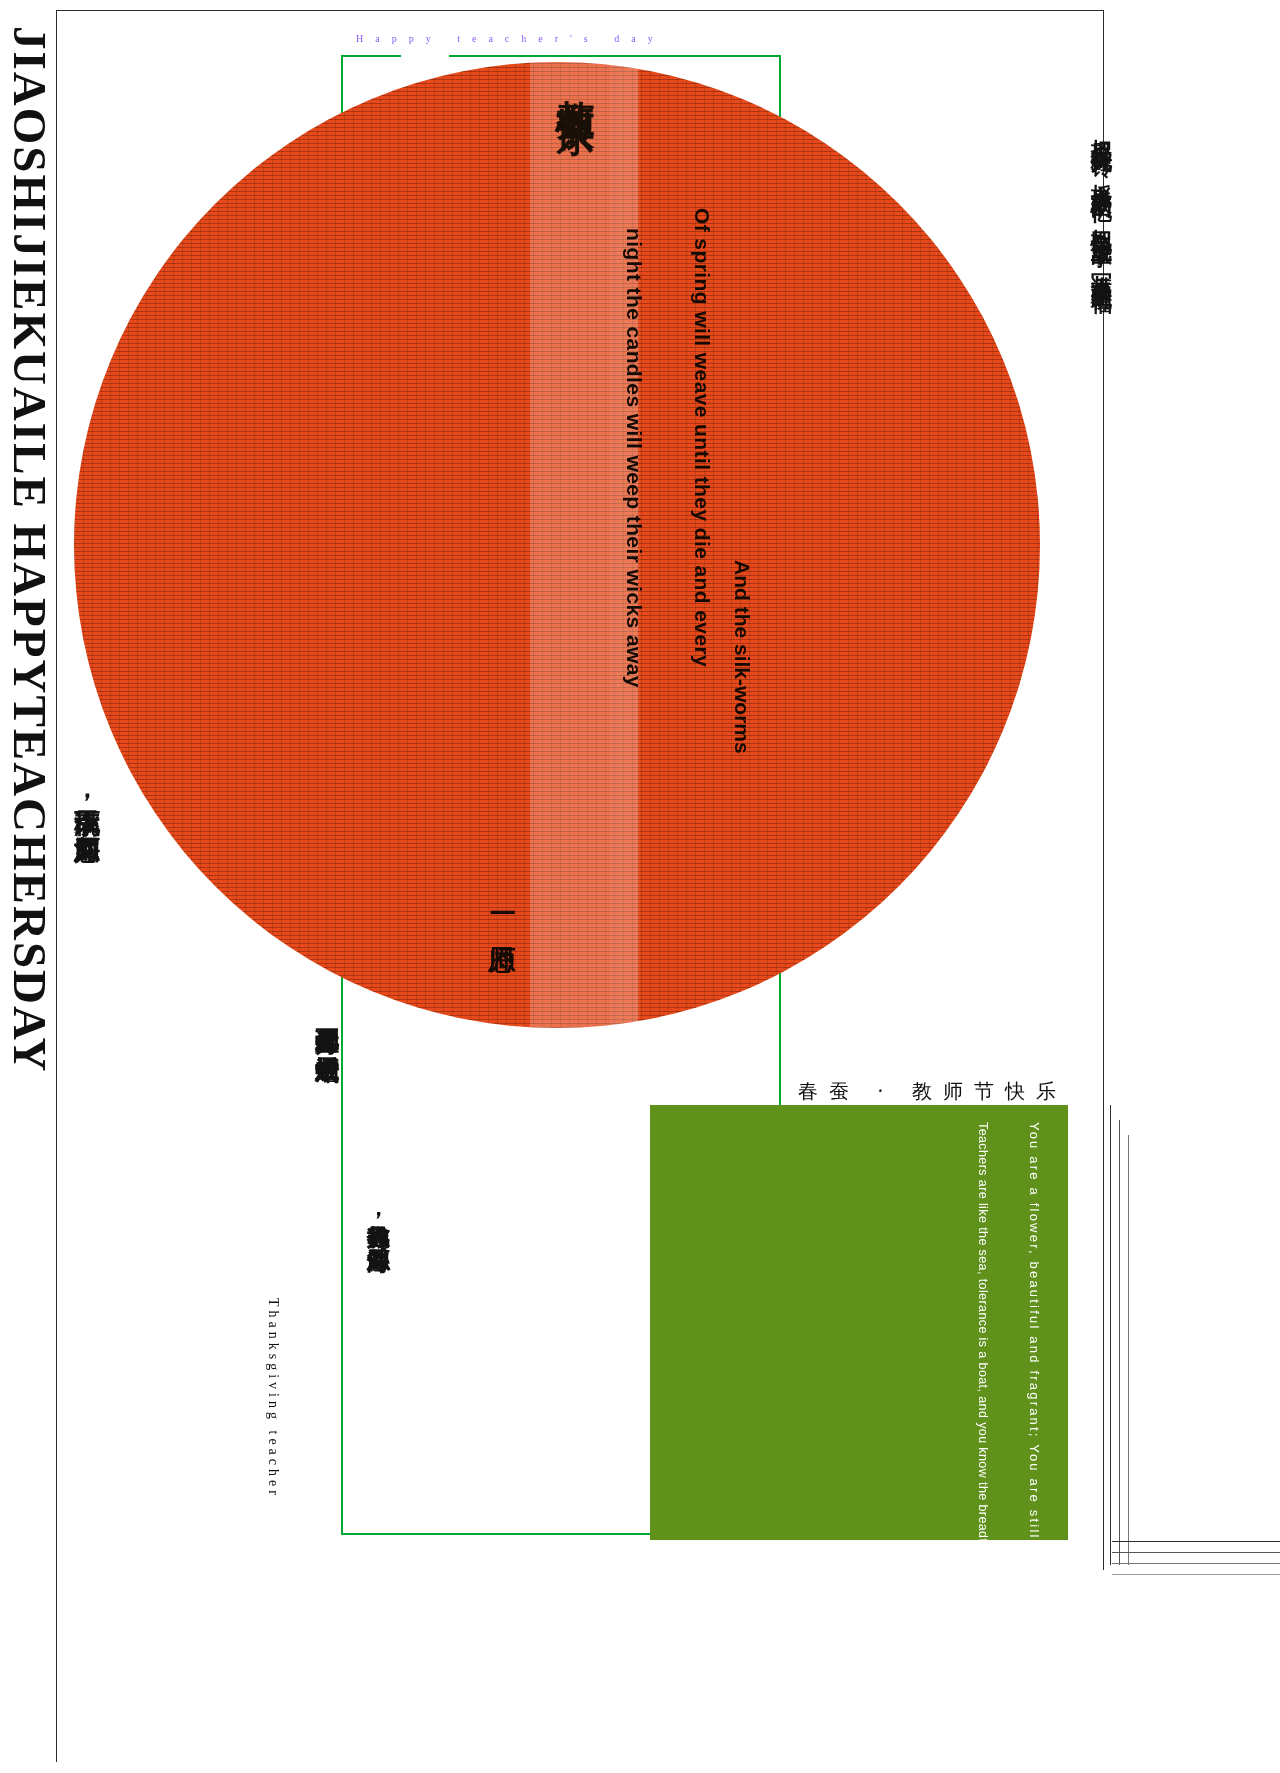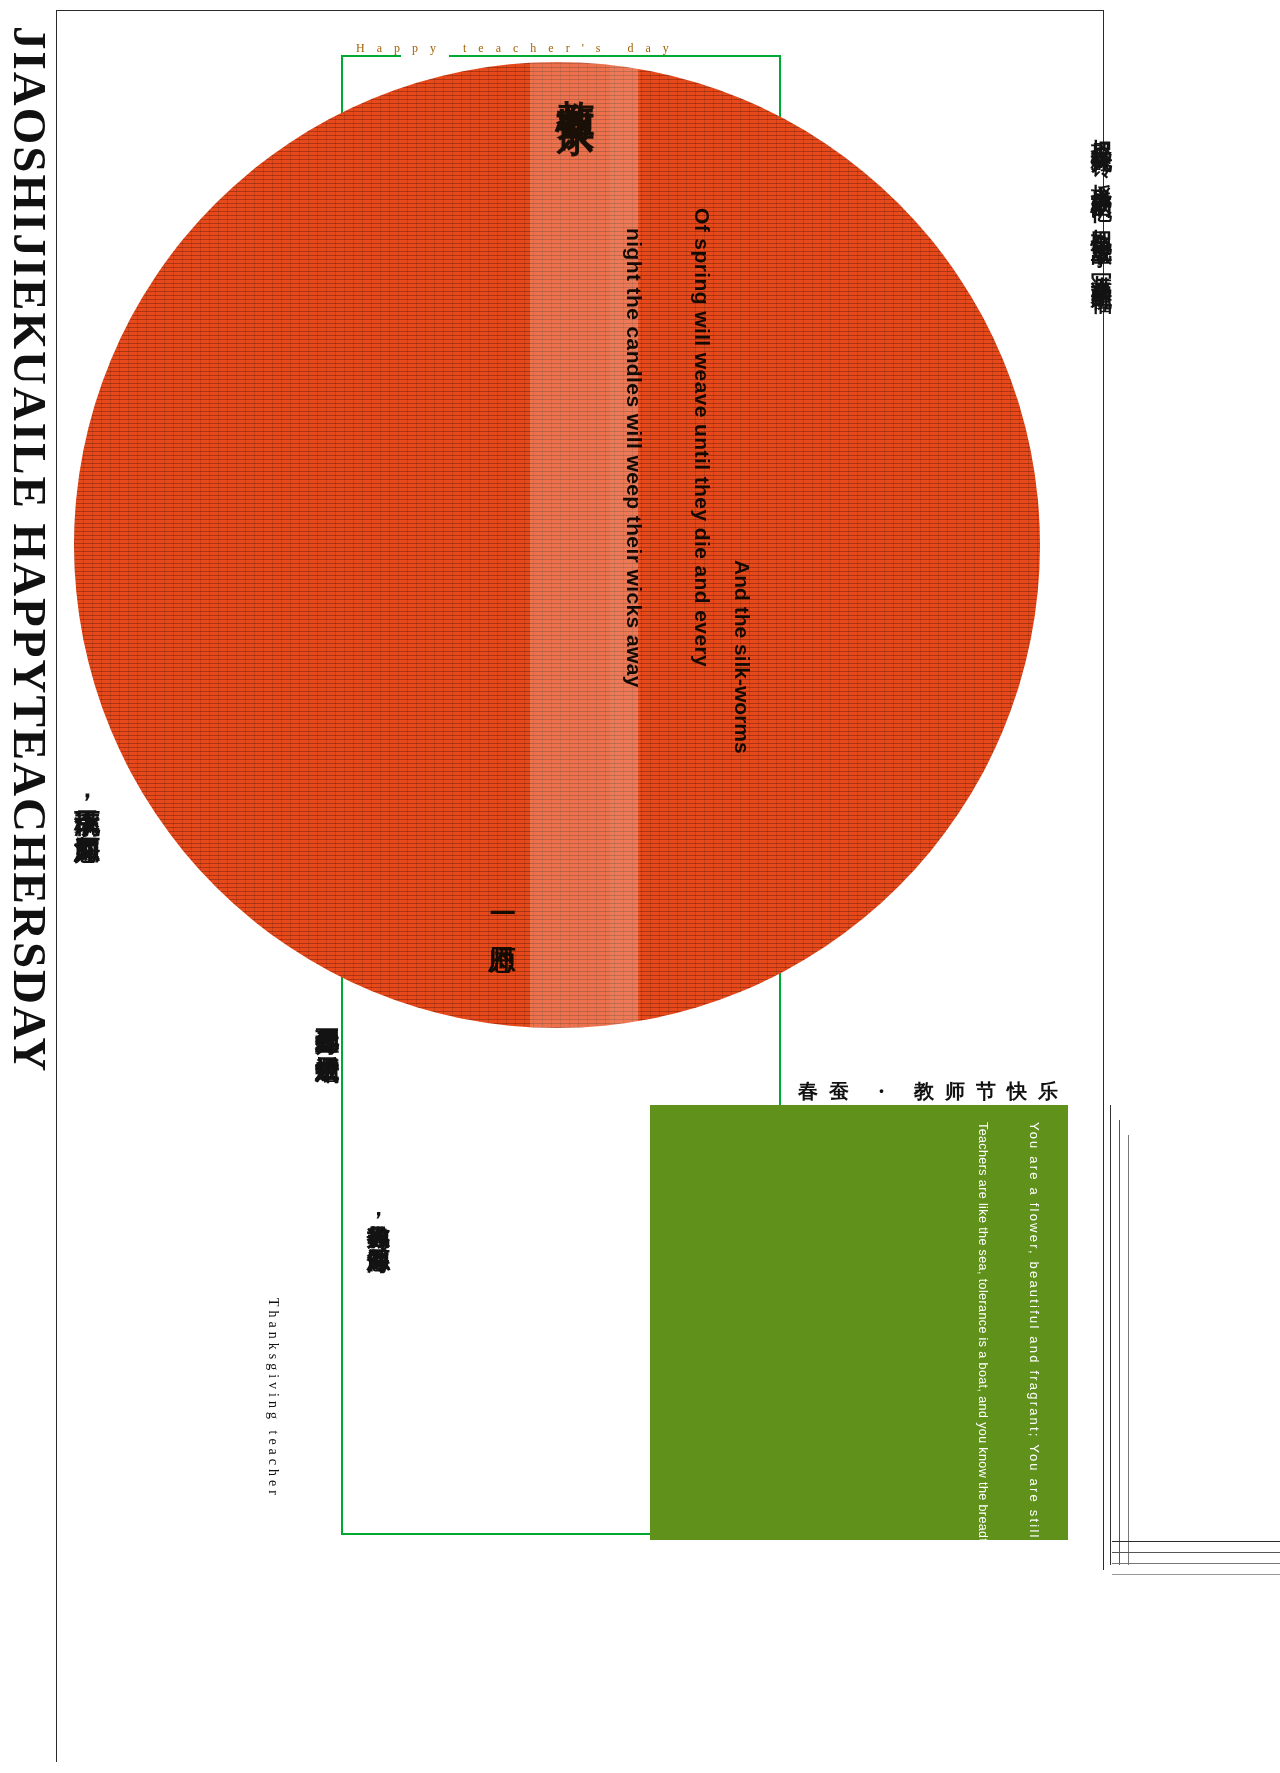--- a/index.html
+++ b/index.html
@@ -102,26 +102,25 @@
   .vrl-upright{
     writing-mode:vertical-rl;
     text-orientation:upright;
     white-space:pre;
   }
 
   
   .headline-en{
     position:absolute;
     left:356px;top:33px;
-    font-size:12px;
+    font-size:10px;
     letter-spacing:12px;
-    color:#a16207;
+    color:#8b5cf6;
     font-family:"Liberation Serif", serif;
     white-space:nowrap;
-    margin-top:8px;
   }
 
   .title-cn{
     position:absolute;
     left:545px;top:70px;
     font-family:"DejaVu Serif", serif;
     font-size:38px;
     font-weight:700;
     line-height:1.62;
     color:#1a1008;
@@ -226,21 +225,21 @@
     position:absolute;
     left:650px;top:1105px;
     width:418px;height:435px;
     background:#5f911b;
   }
   .green-panel-title{
     position:absolute;
     left:798px;top:1078px;
     font-family:"DejaVu Serif", serif;
     font-size:20px;
-    font-weight:700;
+    font-weight:400;
     letter-spacing:11px;
     color:#111;
     white-space:nowrap;
   }
   .green-panel-text{
     position:absolute;
     left:668px;top:1122px;
     width:330px;height:400px;
     font-size:12.5px;
     line-height:2.55;

